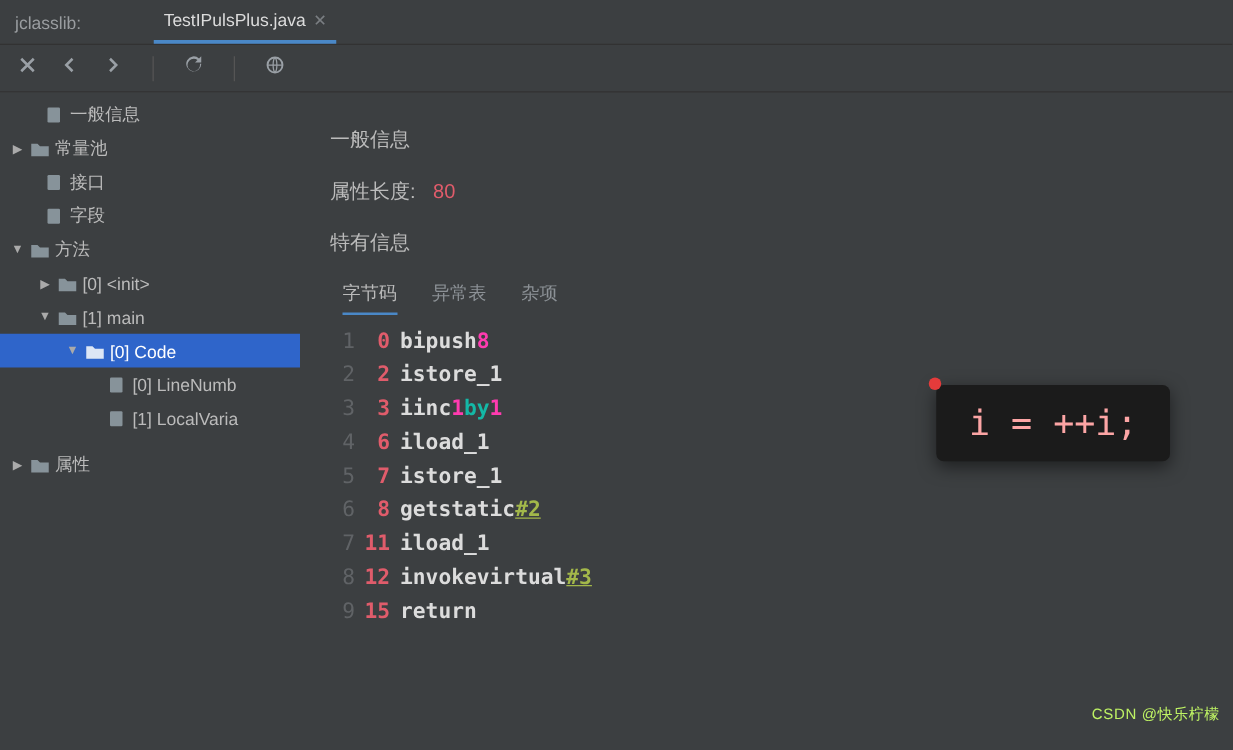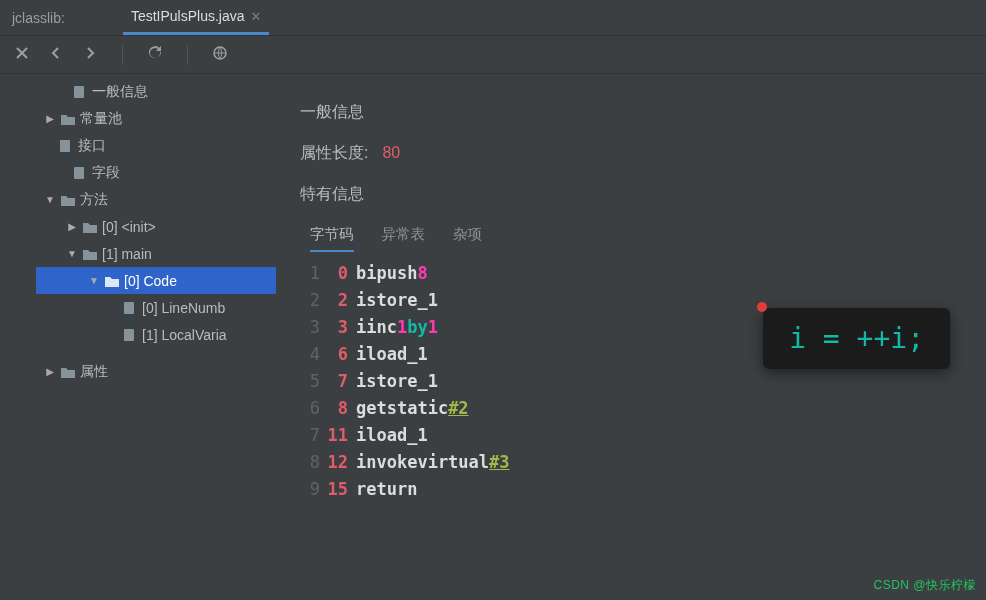--- a/index.html
+++ b/index.html
@@ -40,21 +40,20 @@
   padding: 0 14px;
   gap: 18px;
   border-bottom: 1px solid #323232;
   color: #9aa0a6;
 }
 .toolbar .sep { width: 1px; height: 20px; background: #555; margin: 0 6px; }
 .toolbar svg { width: 16px; height: 16px; fill: #9aa0a6; }
 .main {
   display: flex;
   height: calc(600px - 74px);
-  margin-left: 36px;
 }
 .sidebar {
   width: 240px;
   background: #3c3f41;
   font-size: 14px;
   overflow: hidden;
   padding-top: 4px;
 }
 .node {
   display: flex;
@@ -101,36 +100,36 @@
 .gut { width: 22px; text-align: right; color: #606366; padding-right: 2px;}
 .off { width: 34px; text-align: right; color: #e05c6b; padding-right: 8px; font-weight: 600;}
 .op { color: #dcdcdc; font-weight: 700; }
 .arg { color: #ff3bb0; font-weight: 700; }
 .ref { color: #a3b84a; font-weight: 700; text-decoration: underline; }
 .by { color: #14b8a6; font-weight: 700; }
 .desc { color: #9aa0a6; }
 .tip {
   position: absolute;
   top: 234px;
-  right: 36px;
+  right: 50px;
   background: #1b1b1b;
-  color: #14b8a6;
+  color: #fca5a5;
   font-family: Menlo, Consolas, monospace;
   font-size: 28px;
   padding: 14px 26px;
   border-radius: 6px;
   box-shadow: 0 4px 14px rgba(0,0,0,.5);
 }
 .tip .dot {
   width: 10px; height: 10px; background: #e43b3b; border-radius: 50%;
   position: absolute; top: -6px; left: -6px;
 }
 .watermark {
-  position: absolute; bottom: 6px; right: 10px;
-  font-size: 12px; color: #22c55e; letter-spacing: .5px;
+  position: absolute; bottom: 20px; right: 10px;
+  font-size: 12px; color: #bef264; letter-spacing: .5px;
 }
 </style>
 </head>
 <body>
 
 <div class="tabbar">
   <span class="proj">jclasslib:</span>
   <span class="tab">
     <span>TestIPulsPlus.java</span>
     <span class="close">✕</span>
@@ -168,21 +167,21 @@
           </svg></span>
         <span class="label">一般信息</span>
       </div>
     <div class="node" style="padding-left:8px">
         <span class="chev">▶</span>
         <span class="foldicon"><svg viewBox="0 0 16 14">
             <path d="M1 3h5l2 2h7v8H1z"></path>
           </svg></span>
         <span class="label">常量池</span>
       </div>
-    <div class="node" style="padding-left:6px">
+    <div class="node" style="padding-left:20px">
         <span class="chev"></span>
         <span class="fileicon"><svg viewBox="0 0 16 14">
             <rect x="2" y="1" width="10" height="12" rx="1"></rect>
           </svg></span>
         <span class="label">接口</span>
       </div>
     <div class="node" style="padding-left:20px">
         <span class="chev"></span>
         <span class="fileicon"><svg viewBox="0 0 16 14">
             <rect x="2" y="1" width="10" height="12" rx="1"></rect>

